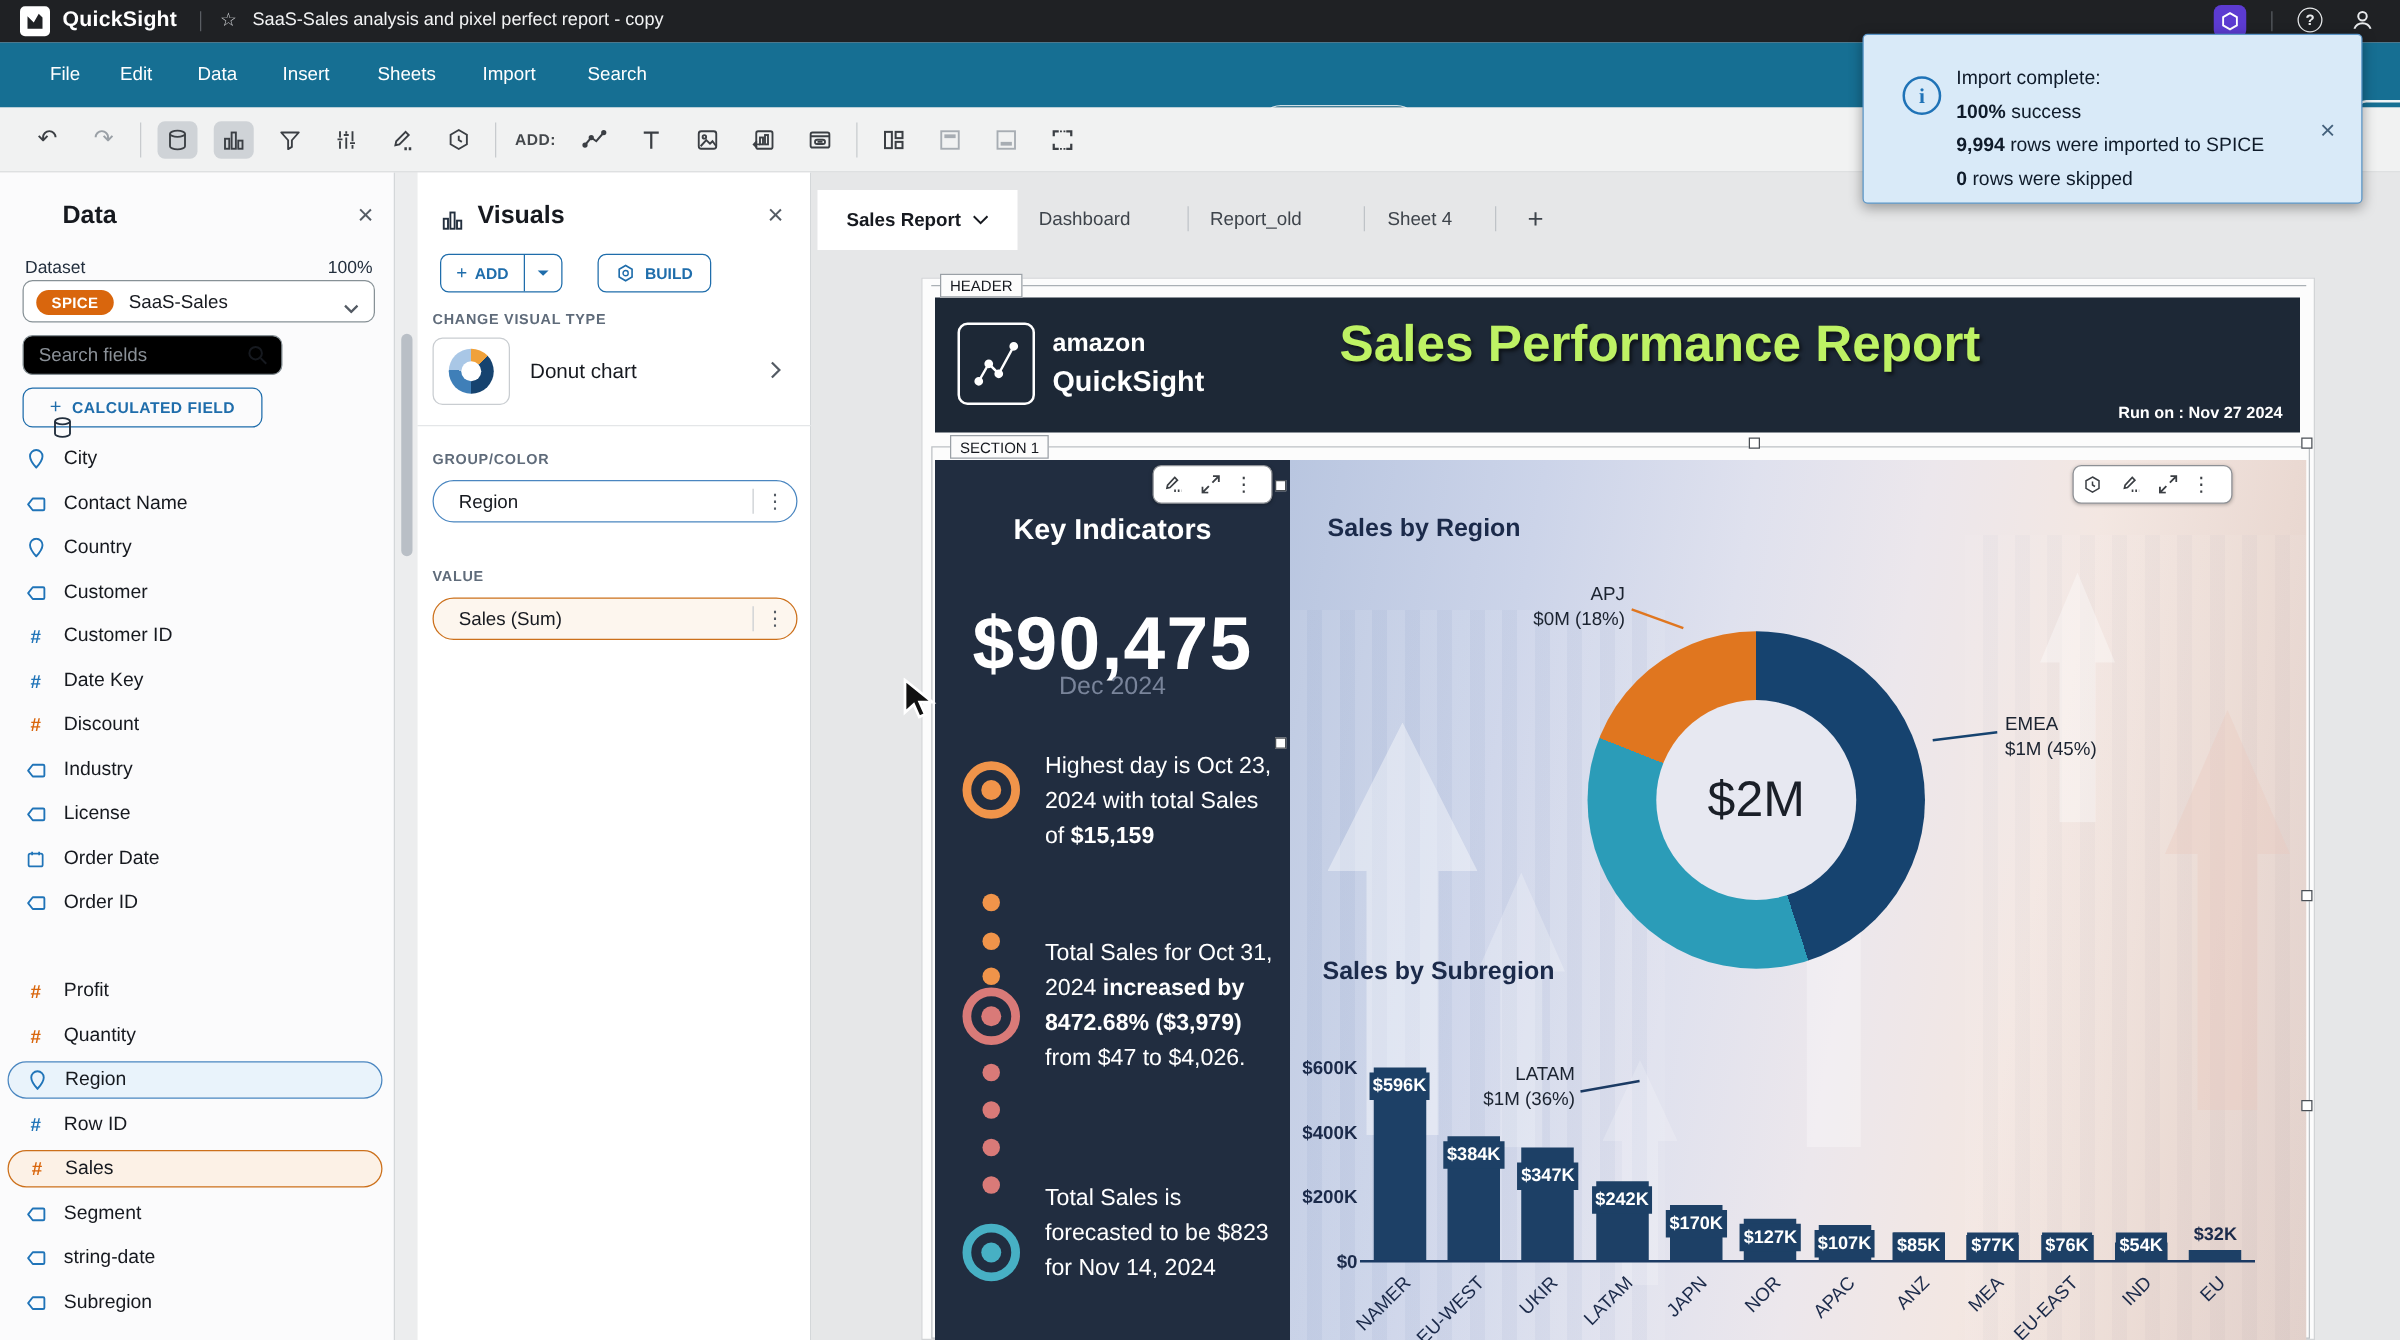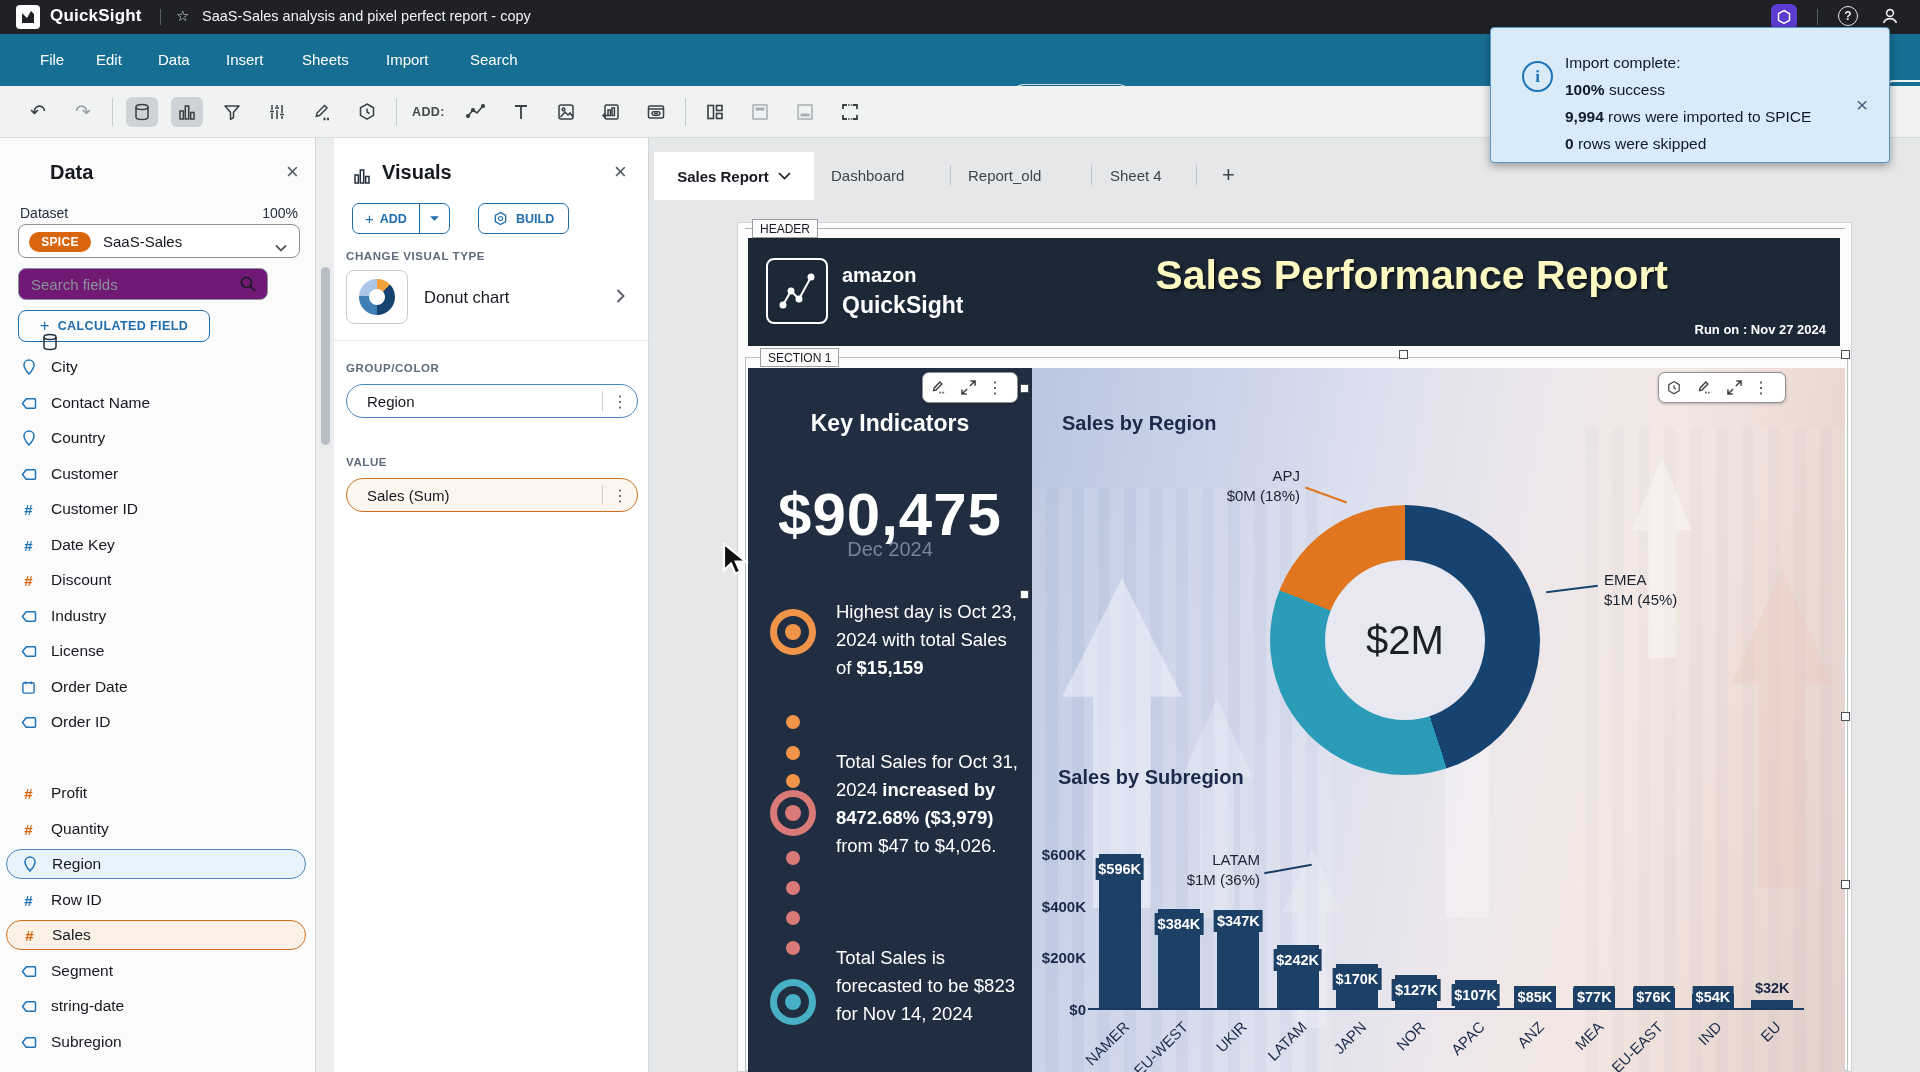--- a/index.html
+++ b/index.html
@@ -42,21 +42,21 @@
   .dp-head-icon { position:absolute; left:20px; top:167px; }
   .dp-title { position:absolute; left:50px; top:161px; font-size:20px; font-weight:700; color:#16191f; }
   .panel-close { position:absolute; font-size:22px; color:#545b64; line-height:1; }
   .dp-close { left:286px; top:161px; }
   .dp-dataset-label { position:absolute; left:20px; top:205px; font-size:14px; color:#232f3e; }
   .dp-progress { position:absolute; left:240px; top:205px; width:58px; text-align:right; font-size:14px; color:#232f3e; }
   .dp-dropdown { position:absolute; left:18px; top:224px; width:282px; height:34px; background:#fff; border:1px solid #879196; border-radius:8px; }
   .spice-badge { position:absolute; left:10px; top:7px; width:62px; height:20px; background:#d9660d; color:#fff; border-radius:10px; font-size:12px; font-weight:700; display:flex; align-items:center; justify-content:center; letter-spacing:.3px; }
   .dp-dropdown .ds-name { position:absolute; left:84px; top:8px; font-size:15px; color:#16191f; }
   .dd-caret { position:absolute; right:12px; top:13px; }
-  .dp-search { position:absolute; left:18px; top:268px; width:250px; height:32px; background:#701a75; border:1px solid #879196; border-radius:8px; }
+  .dp-search { position:absolute; left:18px; top:268px; width:208px; height:32px; background:#000000; border:1px solid #879196; border-radius:8px; }
   .dp-search .ph { position:absolute; left:12px; top:7px; font-size:15px; color:#8b9198; }
   .dp-search .mag { position:absolute; right:10px; top:6px; }
   .calc-btn { position:absolute; left:18px; top:310px; width:192px; height:32px; border:1.5px solid #1f6dab; border-radius:8px; color:#1f6dab; font-size:12.5px; font-weight:700; letter-spacing:.4px; display:flex; align-items:center; justify-content:center; gap:8px; background:#fbfbfc; }
   .calc-btn .plus { font-size:16px; font-weight:400; }
   .field { position:absolute; left:6px; width:300px; height:30px; display:flex; align-items:center; gap:14px; padding-left:14px; }
   .field .fl { font-size:15.5px; color:#16191f; }
   .field .fi { width:17px; display:flex; justify-content:center; }
   .hash { font-size:15px; font-weight:700; }
   .hash.blue { color:#2074b8; }
   .hash.orange { color:#d9660d; }
@@ -101,21 +101,21 @@
   .sec-line { position:absolute; left:745px; top:228px; width:1100px; height:1px; background:#aab0b5; }
   .sec-tag { position:absolute; height:19px; padding:0 7px; background:#fcfcfc; border:1px solid #9aa0a6; font-size:12px; color:#16191f; display:flex; align-items:center; z-index:3; }
   .tag-header { left:752px; top:219px; }
   .tag-section { left:760px; top:348px; }
   .section-box { position:absolute; left:745px; top:357px; width:1103px; height:714px; border:1px solid #bcc0c4; }
 
   #report-header { position:absolute; left:748px; top:238px; width:1092px; height:108px; background:#1d2836; z-index:2; }
   .rh-logo { position:absolute; left:18px; top:20px; width:62px; height:66px; border:2.5px solid #fff; border-radius:8px; display:flex; align-items:center; justify-content:center; }
   .rh-brand1 { position:absolute; left:94px; top:26px; font-size:20px; font-weight:700; color:#fff; }
   .rh-brand2 { position:absolute; left:94px; top:54px; font-size:23px; font-weight:700; color:#fff; }
-  .rh-title { position:absolute; left:240px; top:14px; width:680px; text-align:right; font-size:41px; font-weight:700; color:#fef9c3; text-shadow:2px 2px 3px rgba(0,0,0,.55); }
+  .rh-title { position:absolute; left:240px; top:14px; width:680px; text-align:center; font-size:41px; font-weight:700; color:#bef264; text-shadow:2px 2px 3px rgba(0,0,0,.55); }
   .rh-runon { position:absolute; right:14px; top:84px; font-size:13px; font-weight:700; color:#fff; }
 
   
   #key-panel { position:absolute; left:748px; top:368px; width:284px; height:704px; background:#212d40; z-index:2; }
   .ki-title { position:absolute; left:0; top:42px; width:100%; text-align:center; font-size:23px; font-weight:700; color:#fff; }
   .ki-kpi { position:absolute; left:0; top:112px; width:100%; text-align:center; font-size:60px; font-weight:600; color:#fff; letter-spacing:1px; }
   .ki-sub { position:absolute; left:0; top:170px; width:100%; text-align:center; font-size:20px; color:#79849a; }
   .ring { position:absolute; left:22px; width:46px; height:46px; border-radius:50%; border-width:7px; border-style:solid; }
   .ring::after { content:""; position:absolute; left:8px; top:8px; width:16px; height:16px; border-radius:50%; }
   .ring.orange { border-color:#f0944a; } .ring.orange::after { background:#f0944a; }
@@ -642,21 +642,21 @@
           <div class="chip" style="background: rgb(29, 64, 102); bottom: 128px;">$596K</div>
           <div class="xlab">NAMER</div>
         </div>
         <div class="bslot">
           <div class="bar" style="height: 99px; background: rgb(29, 64, 102);"></div>
           <div class="chip" style="background: rgb(29, 64, 102); bottom: 73px;">$384K</div>
           <div class="xlab">EU-WEST</div>
         </div>
         <div class="bslot">
           <div class="bar" style="height: 90px; background: rgb(29, 64, 102);"></div>
-          <div class="chip" style="background: rgb(29, 64, 102); bottom: 76px;">$347K</div>
+          <div class="chip" style="background: rgb(29, 64, 102); bottom: 56px;">$347K</div>
           <div class="xlab">UKIR</div>
         </div>
         <div class="bslot">
           <div class="bar" style="height: 63px; background: rgb(29, 64, 102);"></div>
           <div class="chip" style="background: rgb(29, 64, 102); bottom: 37px;">$242K</div>
           <div class="xlab">LATAM</div>
         </div>
         <div class="bslot">
           <div class="bar" style="height: 44px; background: rgb(29, 64, 102);"></div>
           <div class="chip" style="background: rgb(29, 64, 102); bottom: 18px;">$170K</div>

